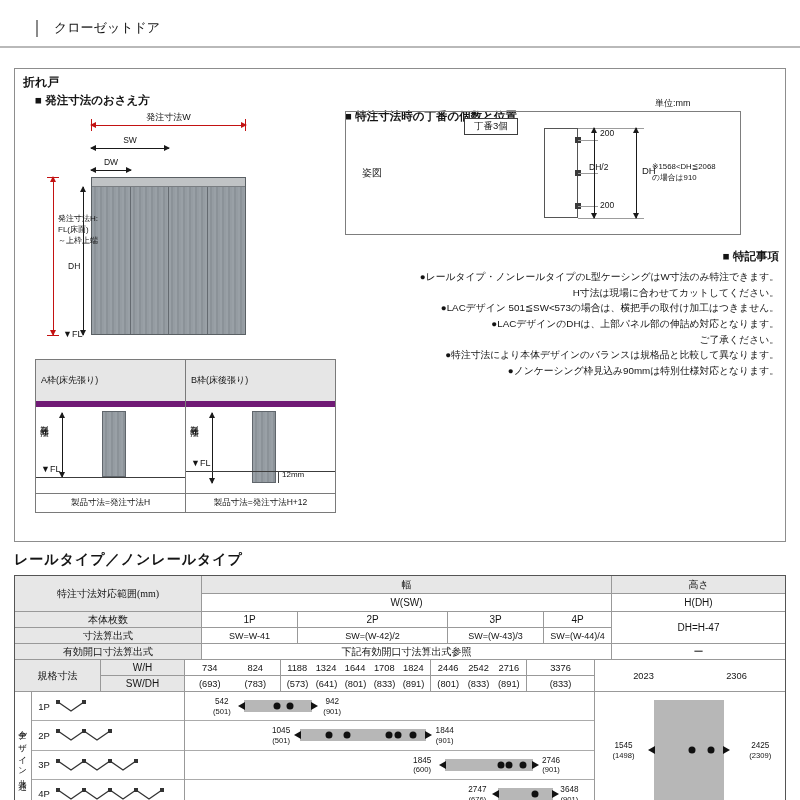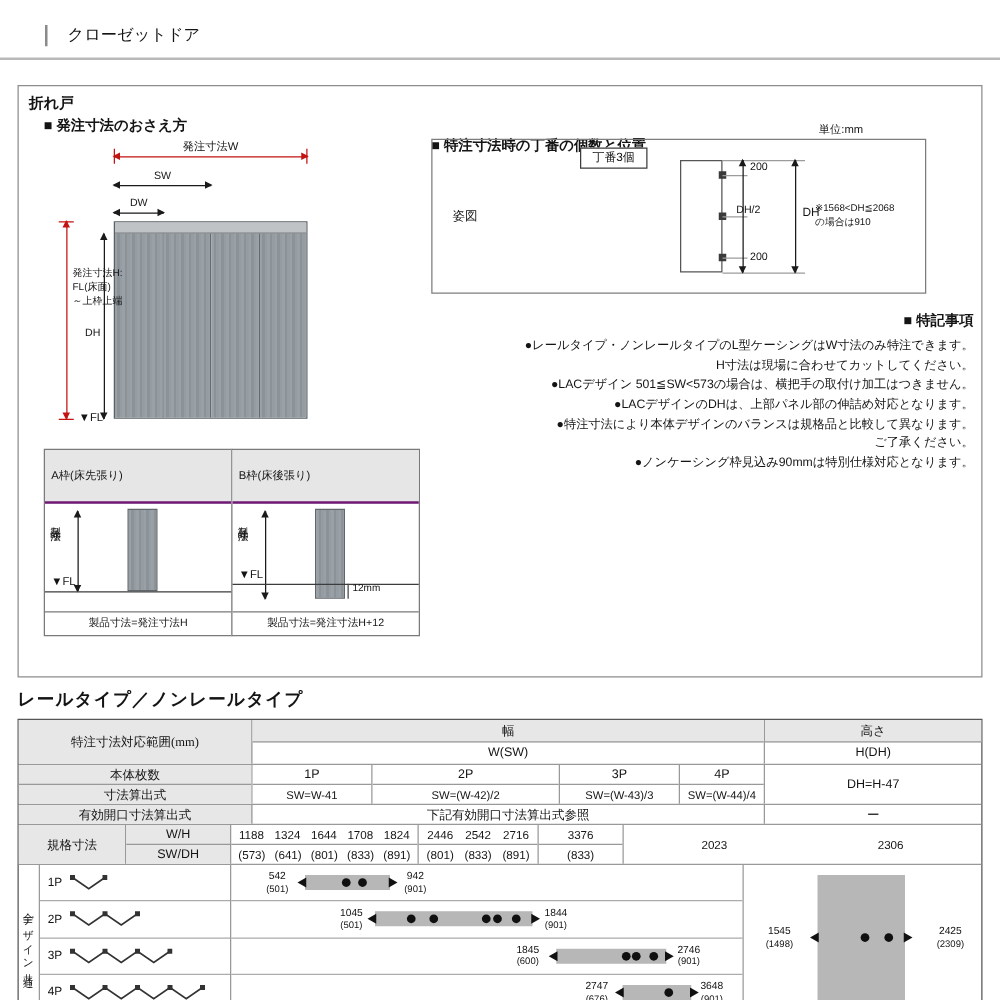--- a/index.html
+++ b/index.html
@@ -49,21 +49,21 @@
     background:repeating-linear-gradient(90deg,#99a0a6 0 2px,#8b9298 2px 4px,#959ca2 4px 6px); }
   #door .leaf:last-child { border-right:none; }
   .htxt { position:absolute; left:17px; top:103px; font-size:8px; line-height:1.35; }
   .dhlbl { position:absolute; left:27px; top:150px; font-size:8.5px; }
   .fl-lbl { position:absolute; font-size:9px; }
 
   
   #frames { position:absolute; left:20px; top:290px; display:flex; }
   .frame { width:151px; border:1px solid #7a7a7a; background:#fff; }
   .frame + .frame { margin-left:-1px; }
-  .ftitle { font-size:9px; padding:14px 5px; background:#e6e6e6; border-bottom:2px solid #701a75; }
+  .ftitle { font-size:9px; padding:14px 5px; background:#e6e6e6; border-bottom:6px solid #701a75; }
   .fbody { position:relative; height:86px; }
   .fdimlbl { position:absolute; left:3px; top:12px; writing-mode:vertical-rl; font-size:8.5px; letter-spacing:1px; }
   .fpanel { position:absolute; left:66px; top:4px; width:24px; border:1px solid #60666c;
     background:repeating-linear-gradient(90deg,#99a0a6 0 2px,#8b9298 2px 4px,#959ca2 4px 6px); }
   .ffloor { position:absolute; left:0; right:0; height:1px; background:#3c3c3c; }
   .f12 { position:absolute; left:96px; font-size:8px; }
   .fcap { border-top:1px solid #7a7a7a; font-size:8.5px; text-align:center; padding:3px 0; }
 
   
   #fig-hinge { position:absolute; left:330px; top:42px; width:396px; height:124px; border:1px solid #7d7d7d; }
@@ -225,22 +225,22 @@
     </div>
   </div>
 
   <div id="notes">
     <div class="nh">■ 特記事項</div>
     <div class="nl">
         <span>●レールタイプ・ノンレールタイプのL型ケーシングはW寸法のみ特注できます。</span>
         <span>　H寸法は現場に合わせてカットしてください。</span>
         <span>●LACデザイン 501≦SW&lt;573の場合は、横把手の取付け加工はつきません。</span>
         <span>●LACデザインのDHは、上部パネル部の伸詰め対応となります。</span>
+        <span>　ご了承ください。</span>
         <span>●特注寸法により本体デザインのバランスは規格品と比較して異なります。</span>
-        <span>　ご了承ください。</span>
         <span>●ノンケーシング枠見込み90mmは特別仕様対応となります。</span>
       </div>
   </div>
 </div>
 
 <div id="rail-heading">レールタイプ／ノンレールタイプ</div>
 
 <div id="tbl">
 
   <div class="trow r-a">
@@ -283,20 +283,30 @@
     <div class="tc w-label gray">有効開口寸法算出式</div>
     <div class="tc" style="width:410px;">下記有効開口寸法算出式参照</div>
     <div class="tc grow tc-last">ー</div>
   </div>
 
   <div class="trow r-d">
     <div class="tc w-a gray">規格寸法</div>
     <div class="stk w-b">
       <div class="tc gray">W/H</div>
       <div class="tc gray">SW/DH</div>
+    </div>
+    <div class="stk w-p1">
+      <div class="tc vals">
+          <span>734</span>
+          <span>824</span>
+        </div>
+      <div class="tc vals">
+          <span>(693)</span>
+          <span>(783)</span>
+        </div>
     </div>
     <div class="stk w-p2">
       <div class="tc vals">
           <span>1188</span>
           <span>1324</span>
           <span>1644</span>
           <span>1708</span>
           <span>1824</span>
         </div>
       <div class="tc vals">

